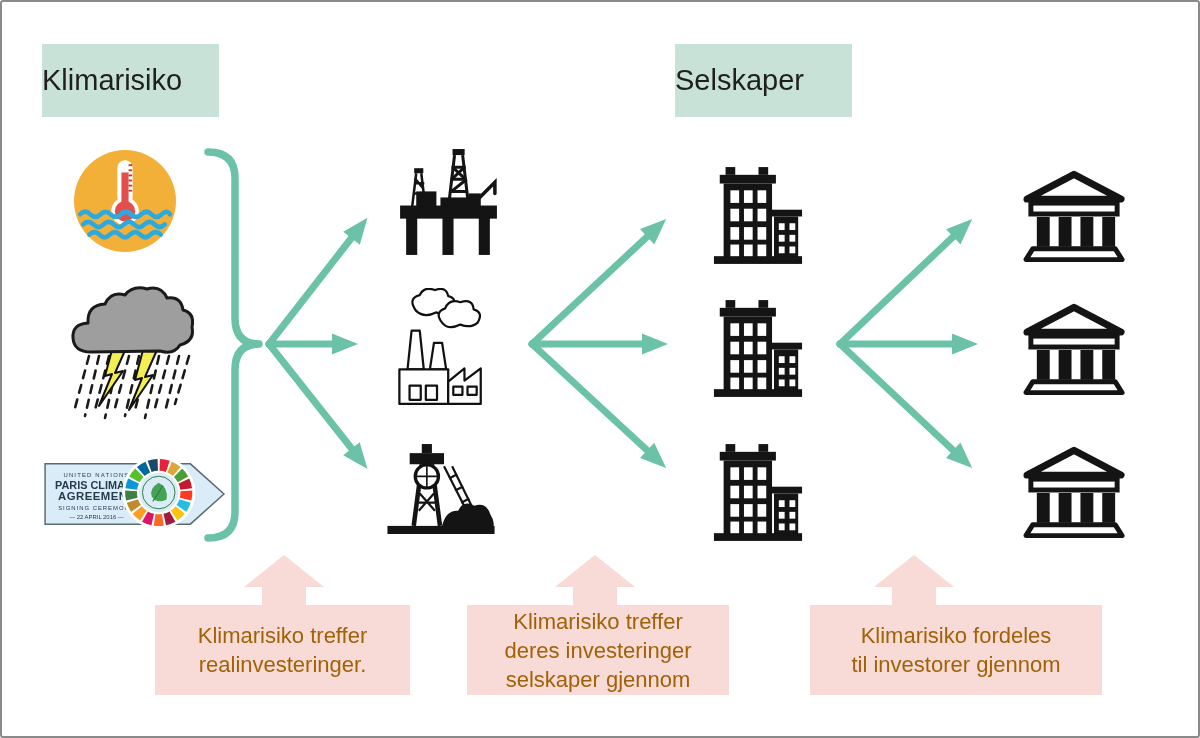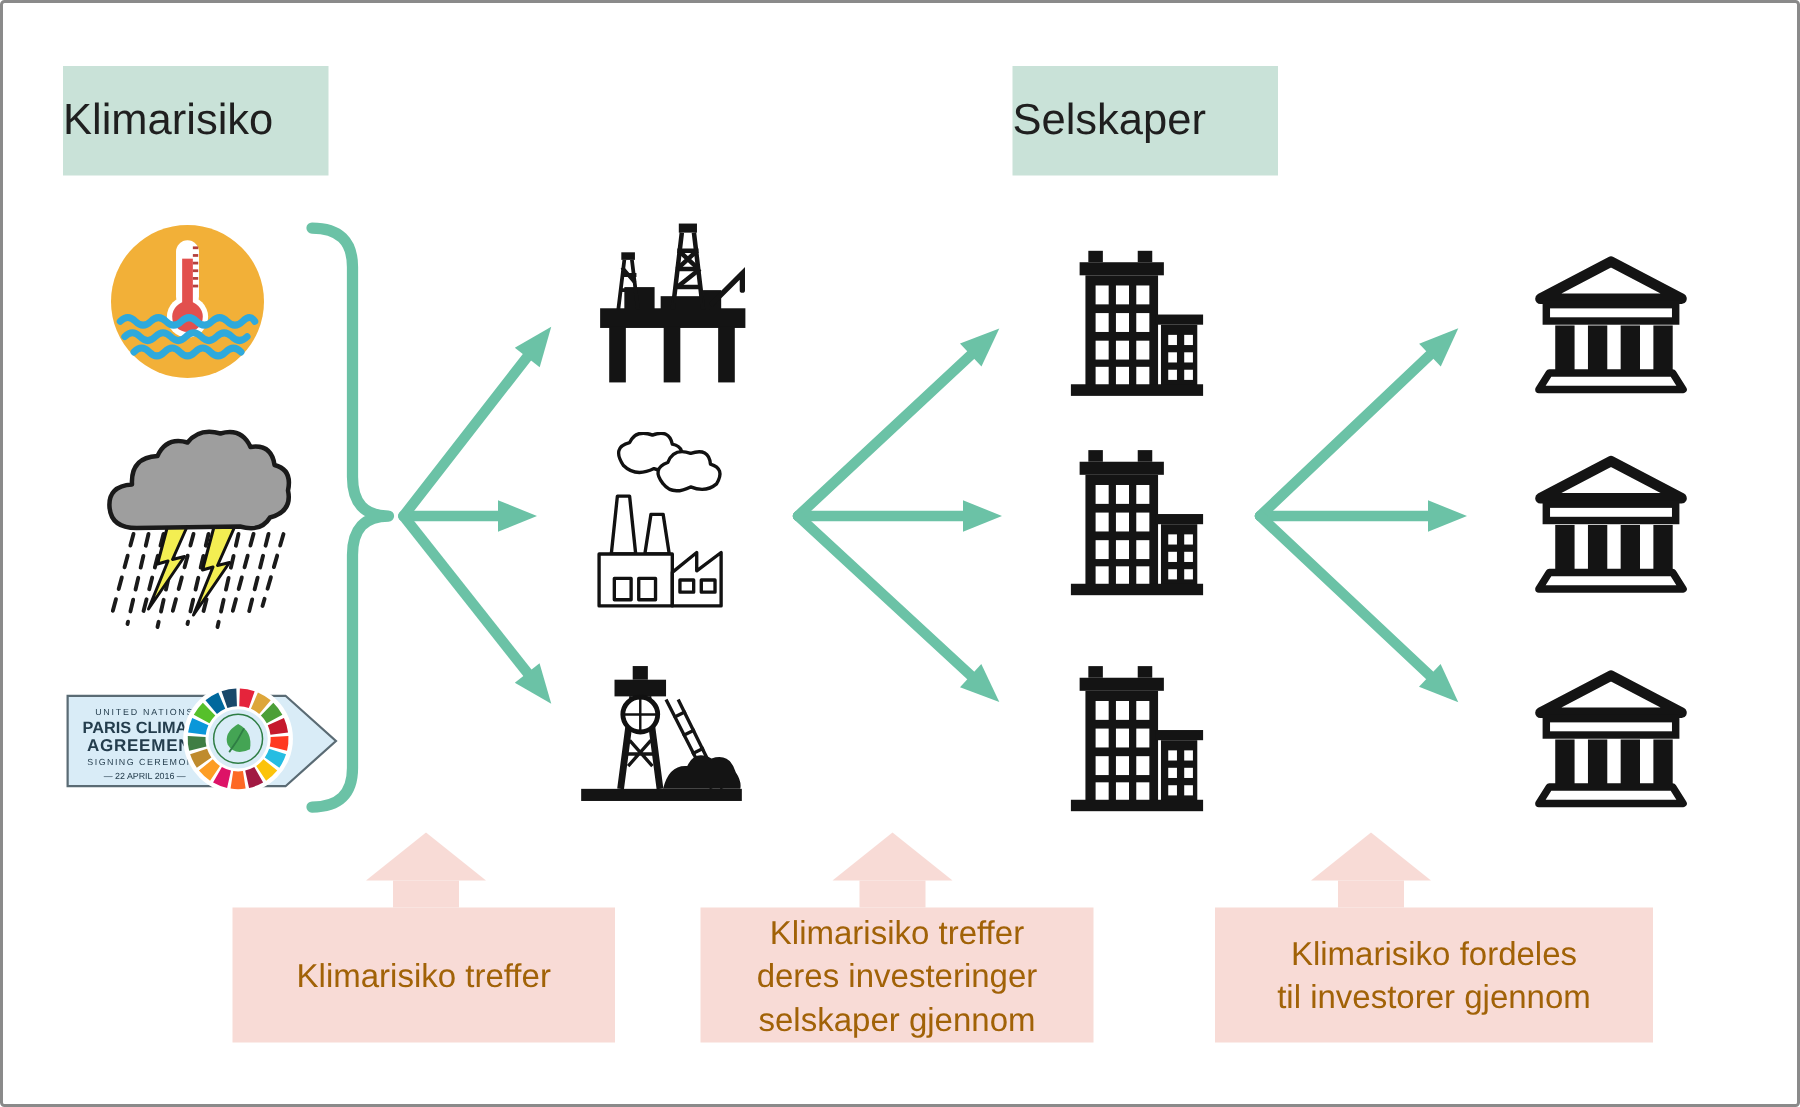--- a/index.html
+++ b/index.html
@@ -370,20 +370,21 @@
       <div class="head"></div>
       <div class="shaft"></div>
     </div>
   <div class="note-arrow" style="left:870px">
       <div class="head"></div>
       <div class="shaft"></div>
     </div>
 
   <div class="note" style="left:153px;width:255px">
     <span>Klimarisiko treffer</span>
+    <span>realinvesteringer.</span>
   </div>
   <div class="note" style="left:465px;width:262px">
     <span>Klimarisiko treffer</span>
     <span>deres investeringer</span>
     <span>selskaper gjennom</span>
   </div>
   <div class="note" style="left:808px;width:292px">
     <span>Klimarisiko fordeles</span>
     <span>til investorer gjennom</span>
   </div>

